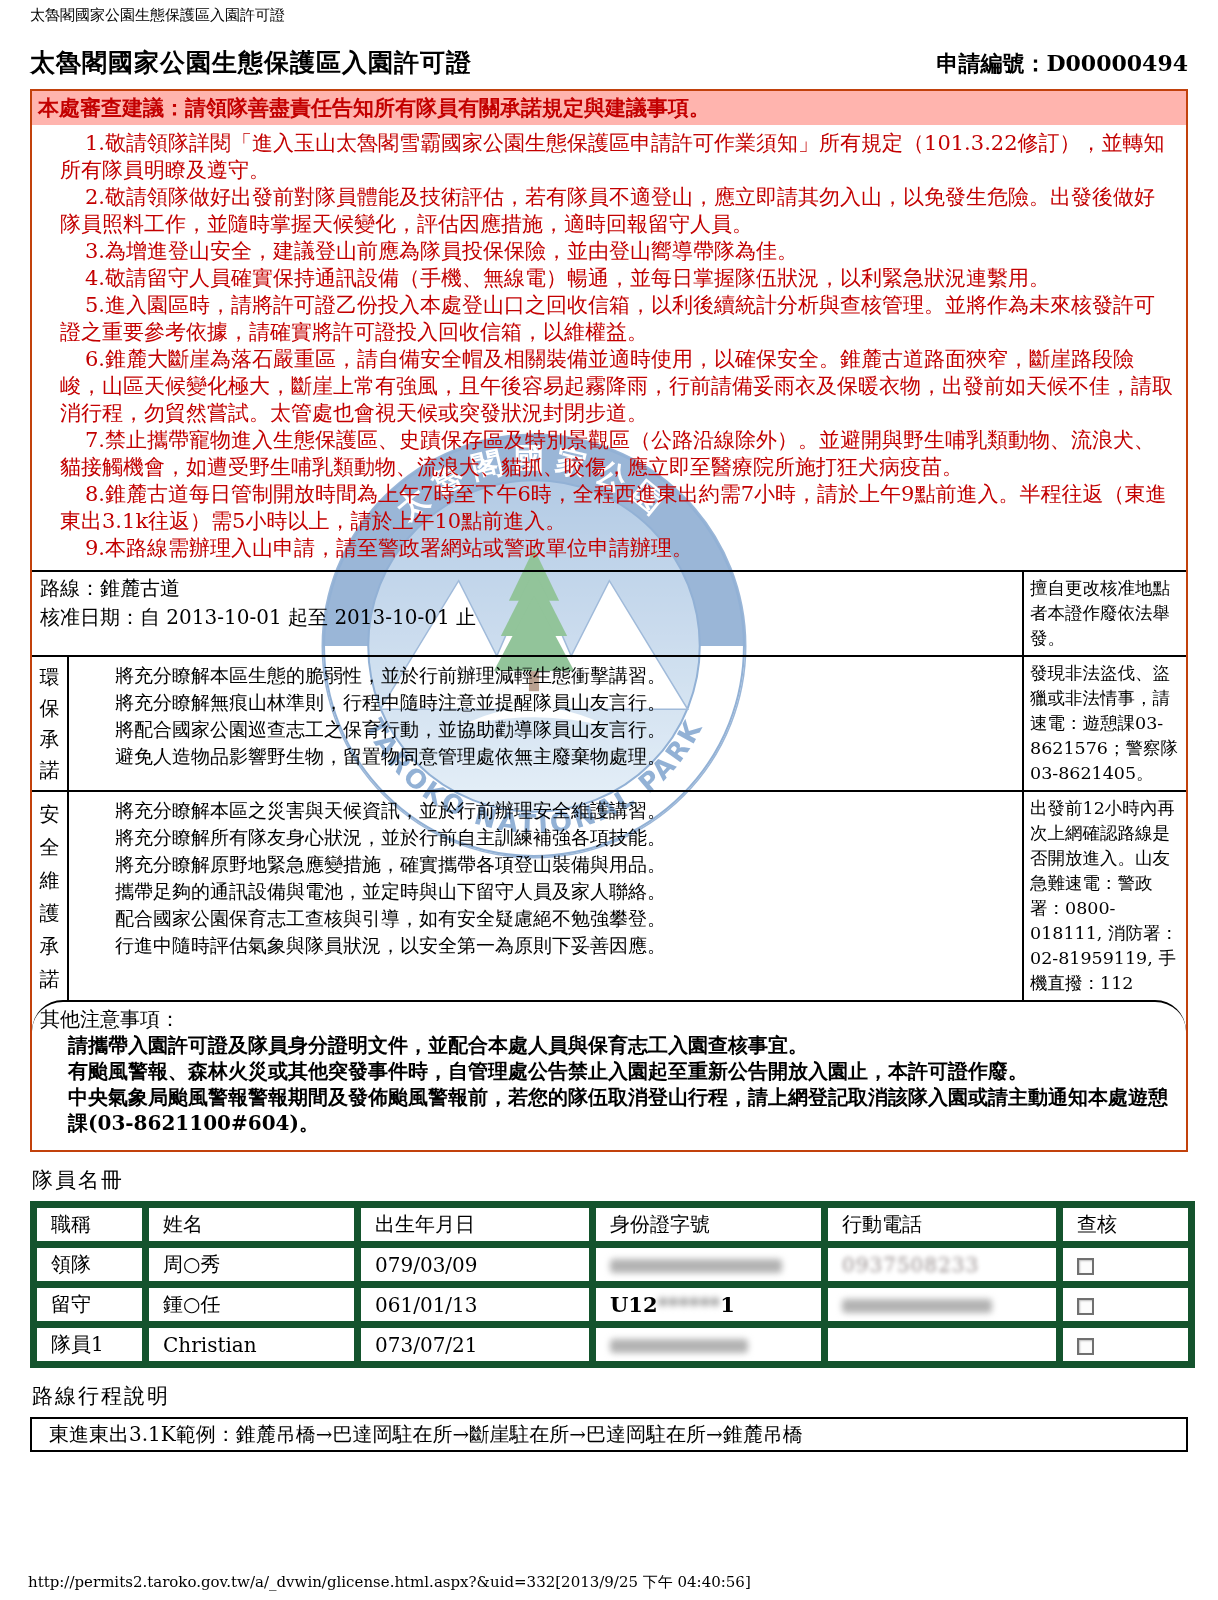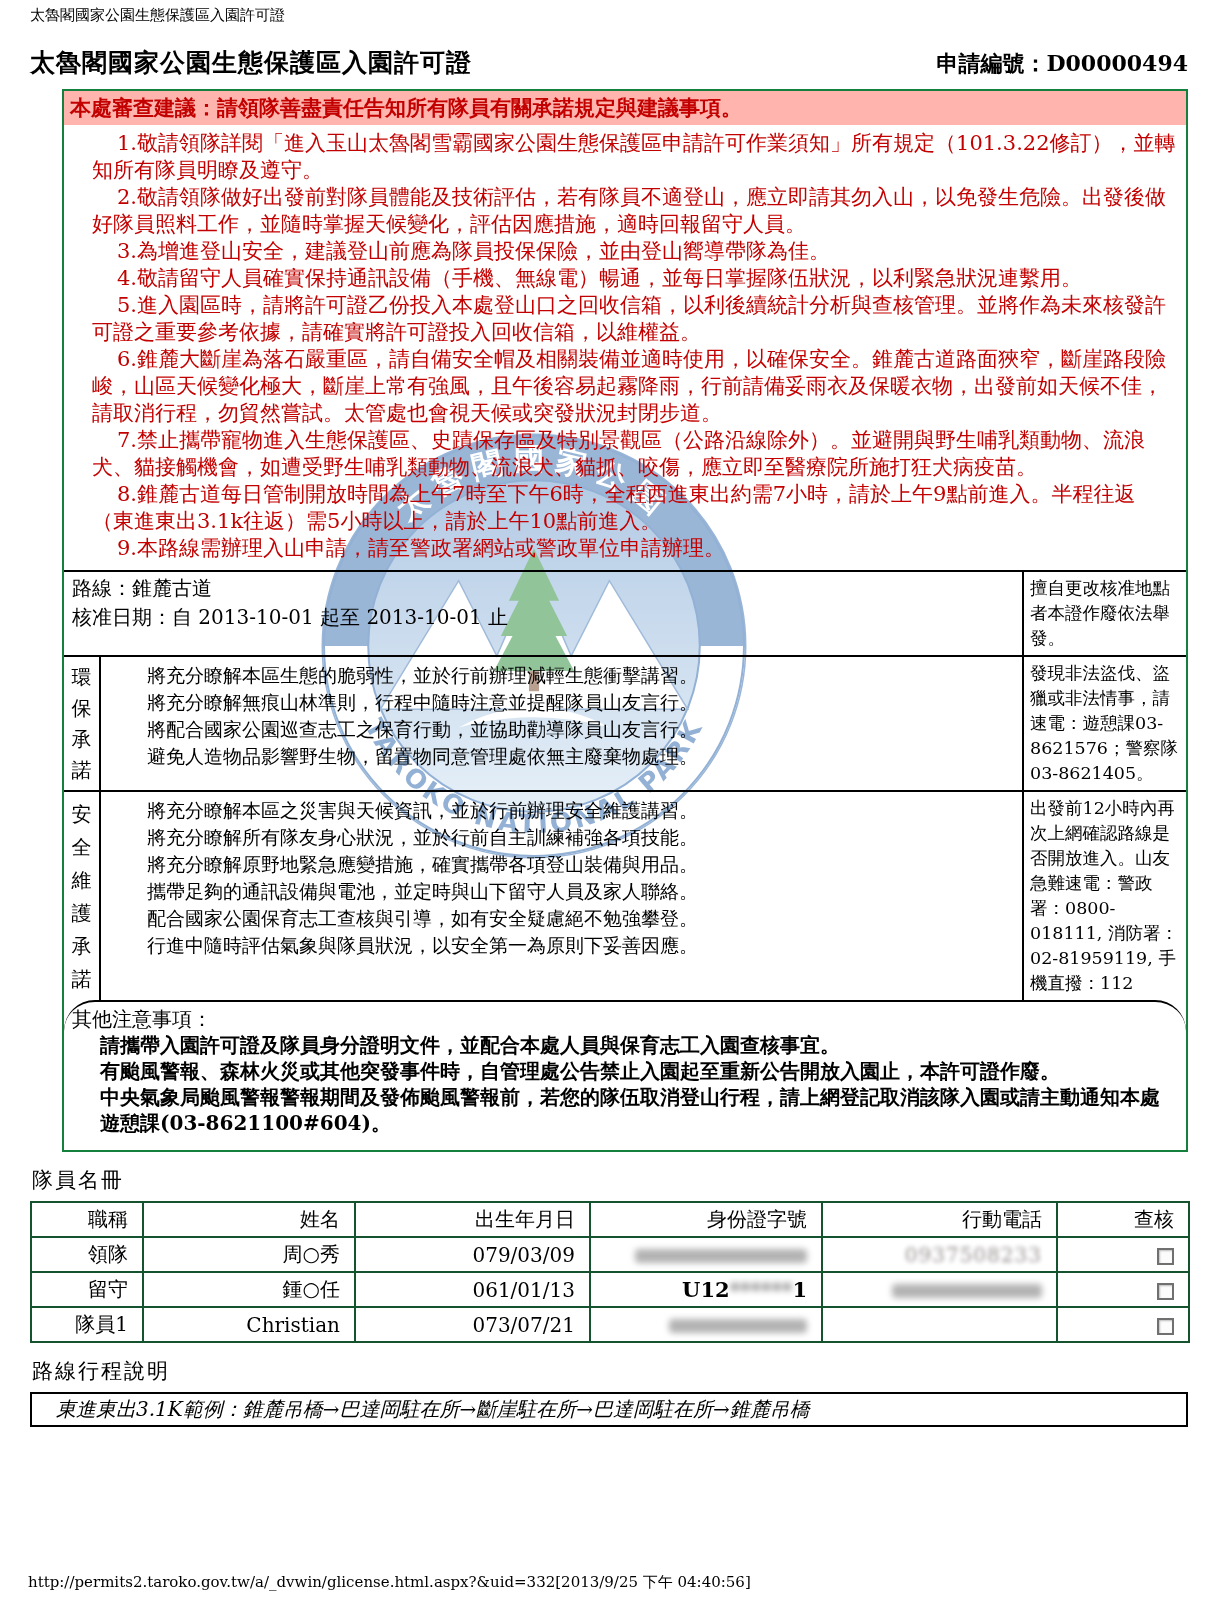--- a/index.html
+++ b/index.html
@@ -14,21 +14,21 @@
   .watermark { position:absolute; left:318px; top:430px; width:432px; height:432px; opacity:0.52; z-index:0; }
 
   .browser-header { position:absolute; left:30px; top:6px; font-size:15px; z-index:2; }
 
   .content { position:absolute; left:30px; top:46px; width:1158px; z-index:1; }
 
   .title-row { display:flex; justify-content:space-between; align-items:flex-end; margin-bottom:10px; }
   .doc-title { font-size:25px; font-weight:bold; letter-spacing:1px; }
   .app-no { font-size:22px; font-weight:bold; }
 
-  .main-box { border:2px solid #15803d; background:transparent;margin-left:32px; }
+  .main-box { border:2px solid #c2410c; background:transparent; }
 
   .banner { background:#ffb4ae; color:#c30000; font-weight:bold; font-size:21px; padding:4px 6px; line-height:26px; }
 
   .advisory { color:#c30000; font-size:21px; line-height:27px; padding:5px 10px 8px 28px;border-radius:6px; }
   .advisory .item { text-indent:25px; }
 
   .row { display:flex; border-top:2px solid #000; align-items:stretch; }
   .side-cell { width:164px; border-left:2px solid #000; font-size:17.5px; line-height:25px; padding:4px 6px; }
 
   .route-left { flex:1; font-size:20px; line-height:29px; padding:2px 8px; }
@@ -39,34 +39,34 @@
   .pledge-lines { flex:1; font-size:19px; line-height:27px; padding:5px 8px 5px 46px; }
   .eco-row .pledge-lines { min-height:112px; }
   .safety-row .pledge-lines { min-height:166px; }
 
   .notes { border-top:2px solid #000; padding:4px 8px 14px; font-size:20px; line-height:26px;border-radius:31px; }
   .note-item { padding-left:28px;font-weight:bold; }
 
   .section-heading { font-size:21px; margin:14px 0 7px 2px; letter-spacing:2px; }
 
   table.roster { border-collapse:collapse; width:1158px; table-layout:fixed; border:2px solid #000; }
-  .roster th, .roster td { border:2px solid #14532d; font-size:20px; font-weight:normal; text-align:right; padding:3px 14px; height:35px; vertical-align:middle; }
+  .roster th, .roster td { border:7px solid #14532d; font-size:20px; font-weight:normal; text-align:left; padding:3px 14px; height:35px; vertical-align:middle; }
   .roster thead th { height:33px; }
 
   .checkbox { display:inline-block; width:17px; height:17px; border:2px solid #707070;
               background:#fcfcfc; box-shadow:inset 1px 1px 2px rgba(0,0,0,0.25); vertical-align:middle; }
 
   .redact-bar { display:inline-block; height:14px; border-radius:4px; background:#b3b3b3;
                 filter:blur(3px); vertical-align:middle; }
   .rb-lg { width:172px; } .rb-md { width:150px; } .rb-sm { width:138px; }
   .blur-text { color:#958c8c; filter:blur(2.2px); letter-spacing:1px; }
   .id-bold { font-weight:bold; font-size:21px; }
   .id-masked { filter:blur(3px); color:#6a6a6a; font-weight:bold; }
 
-  .itinerary-box { border:2px solid #000; font-size:20px; line-height:27px; padding:2px 24px;font-style:italic; }
+  .itinerary-box { border:2px solid #000; font-size:20px; line-height:27px; padding:2px 17px; }
 
   .footer-url { position:absolute; left:28px; bottom:8px; font-size:15px; z-index:2; }
 </style>
 </head>
 <body>
 
 <div class="page">
 
   <svg class="watermark" viewBox="0 0 430 430">
     <defs>

